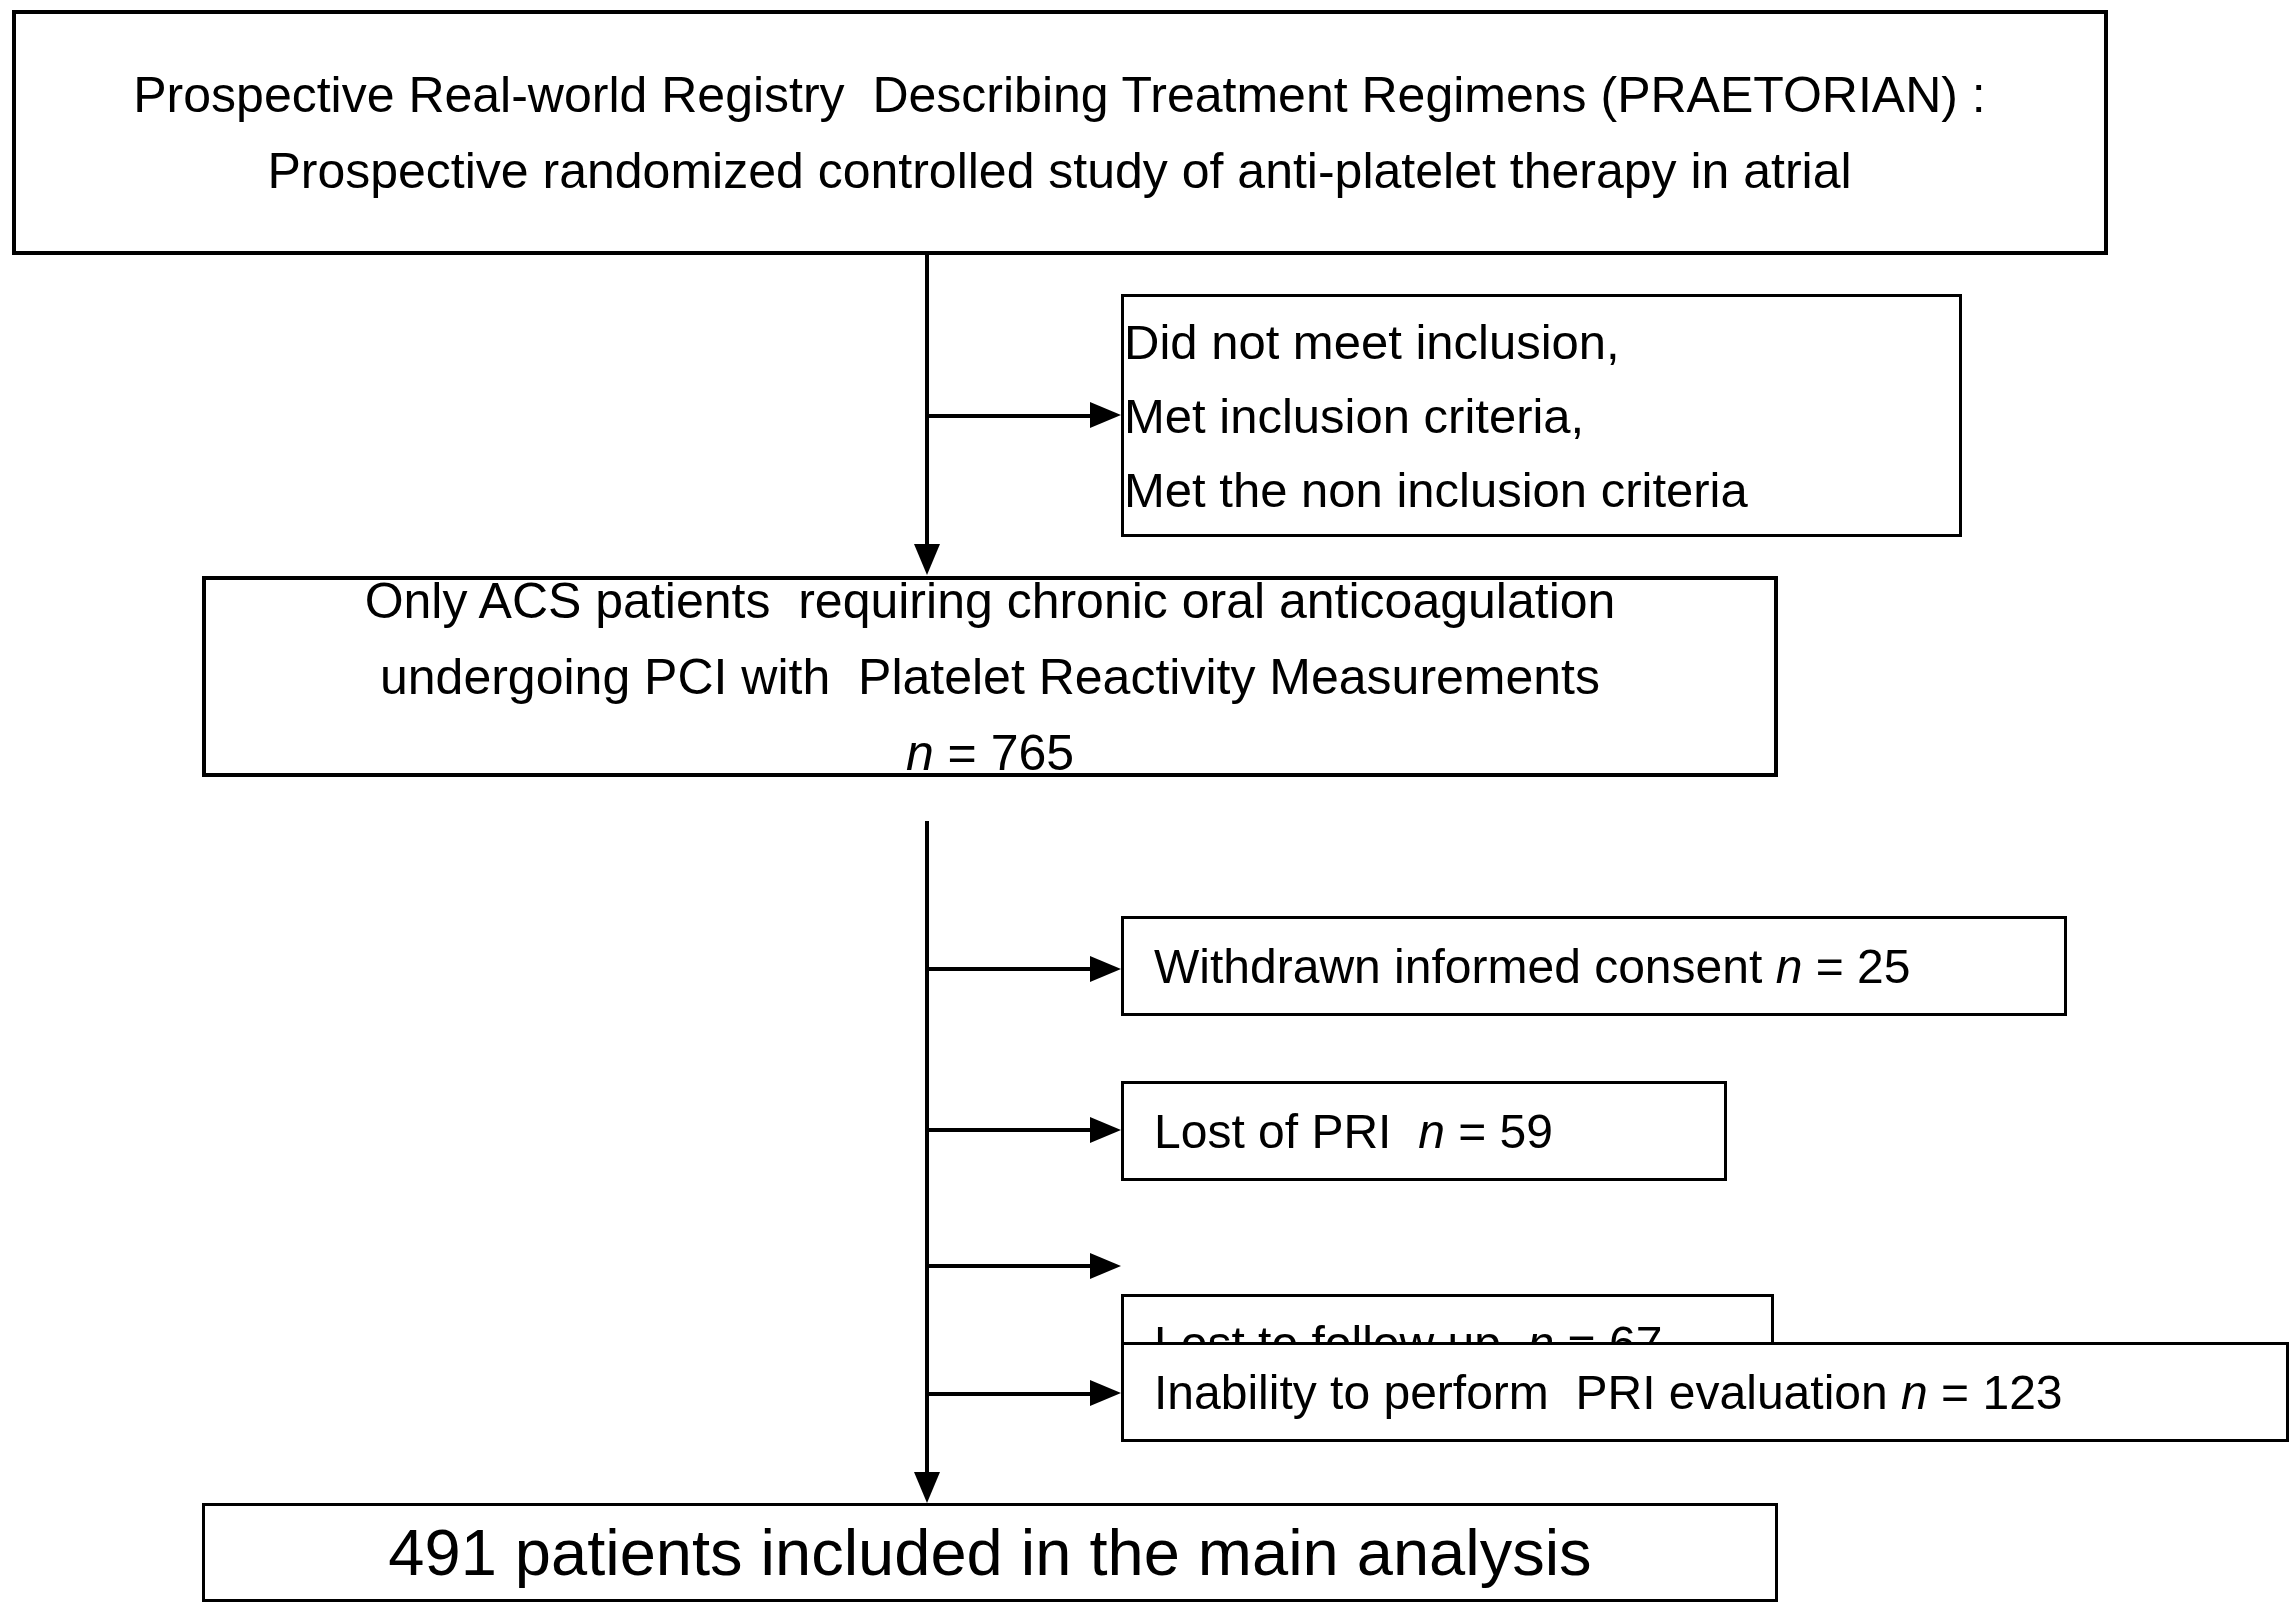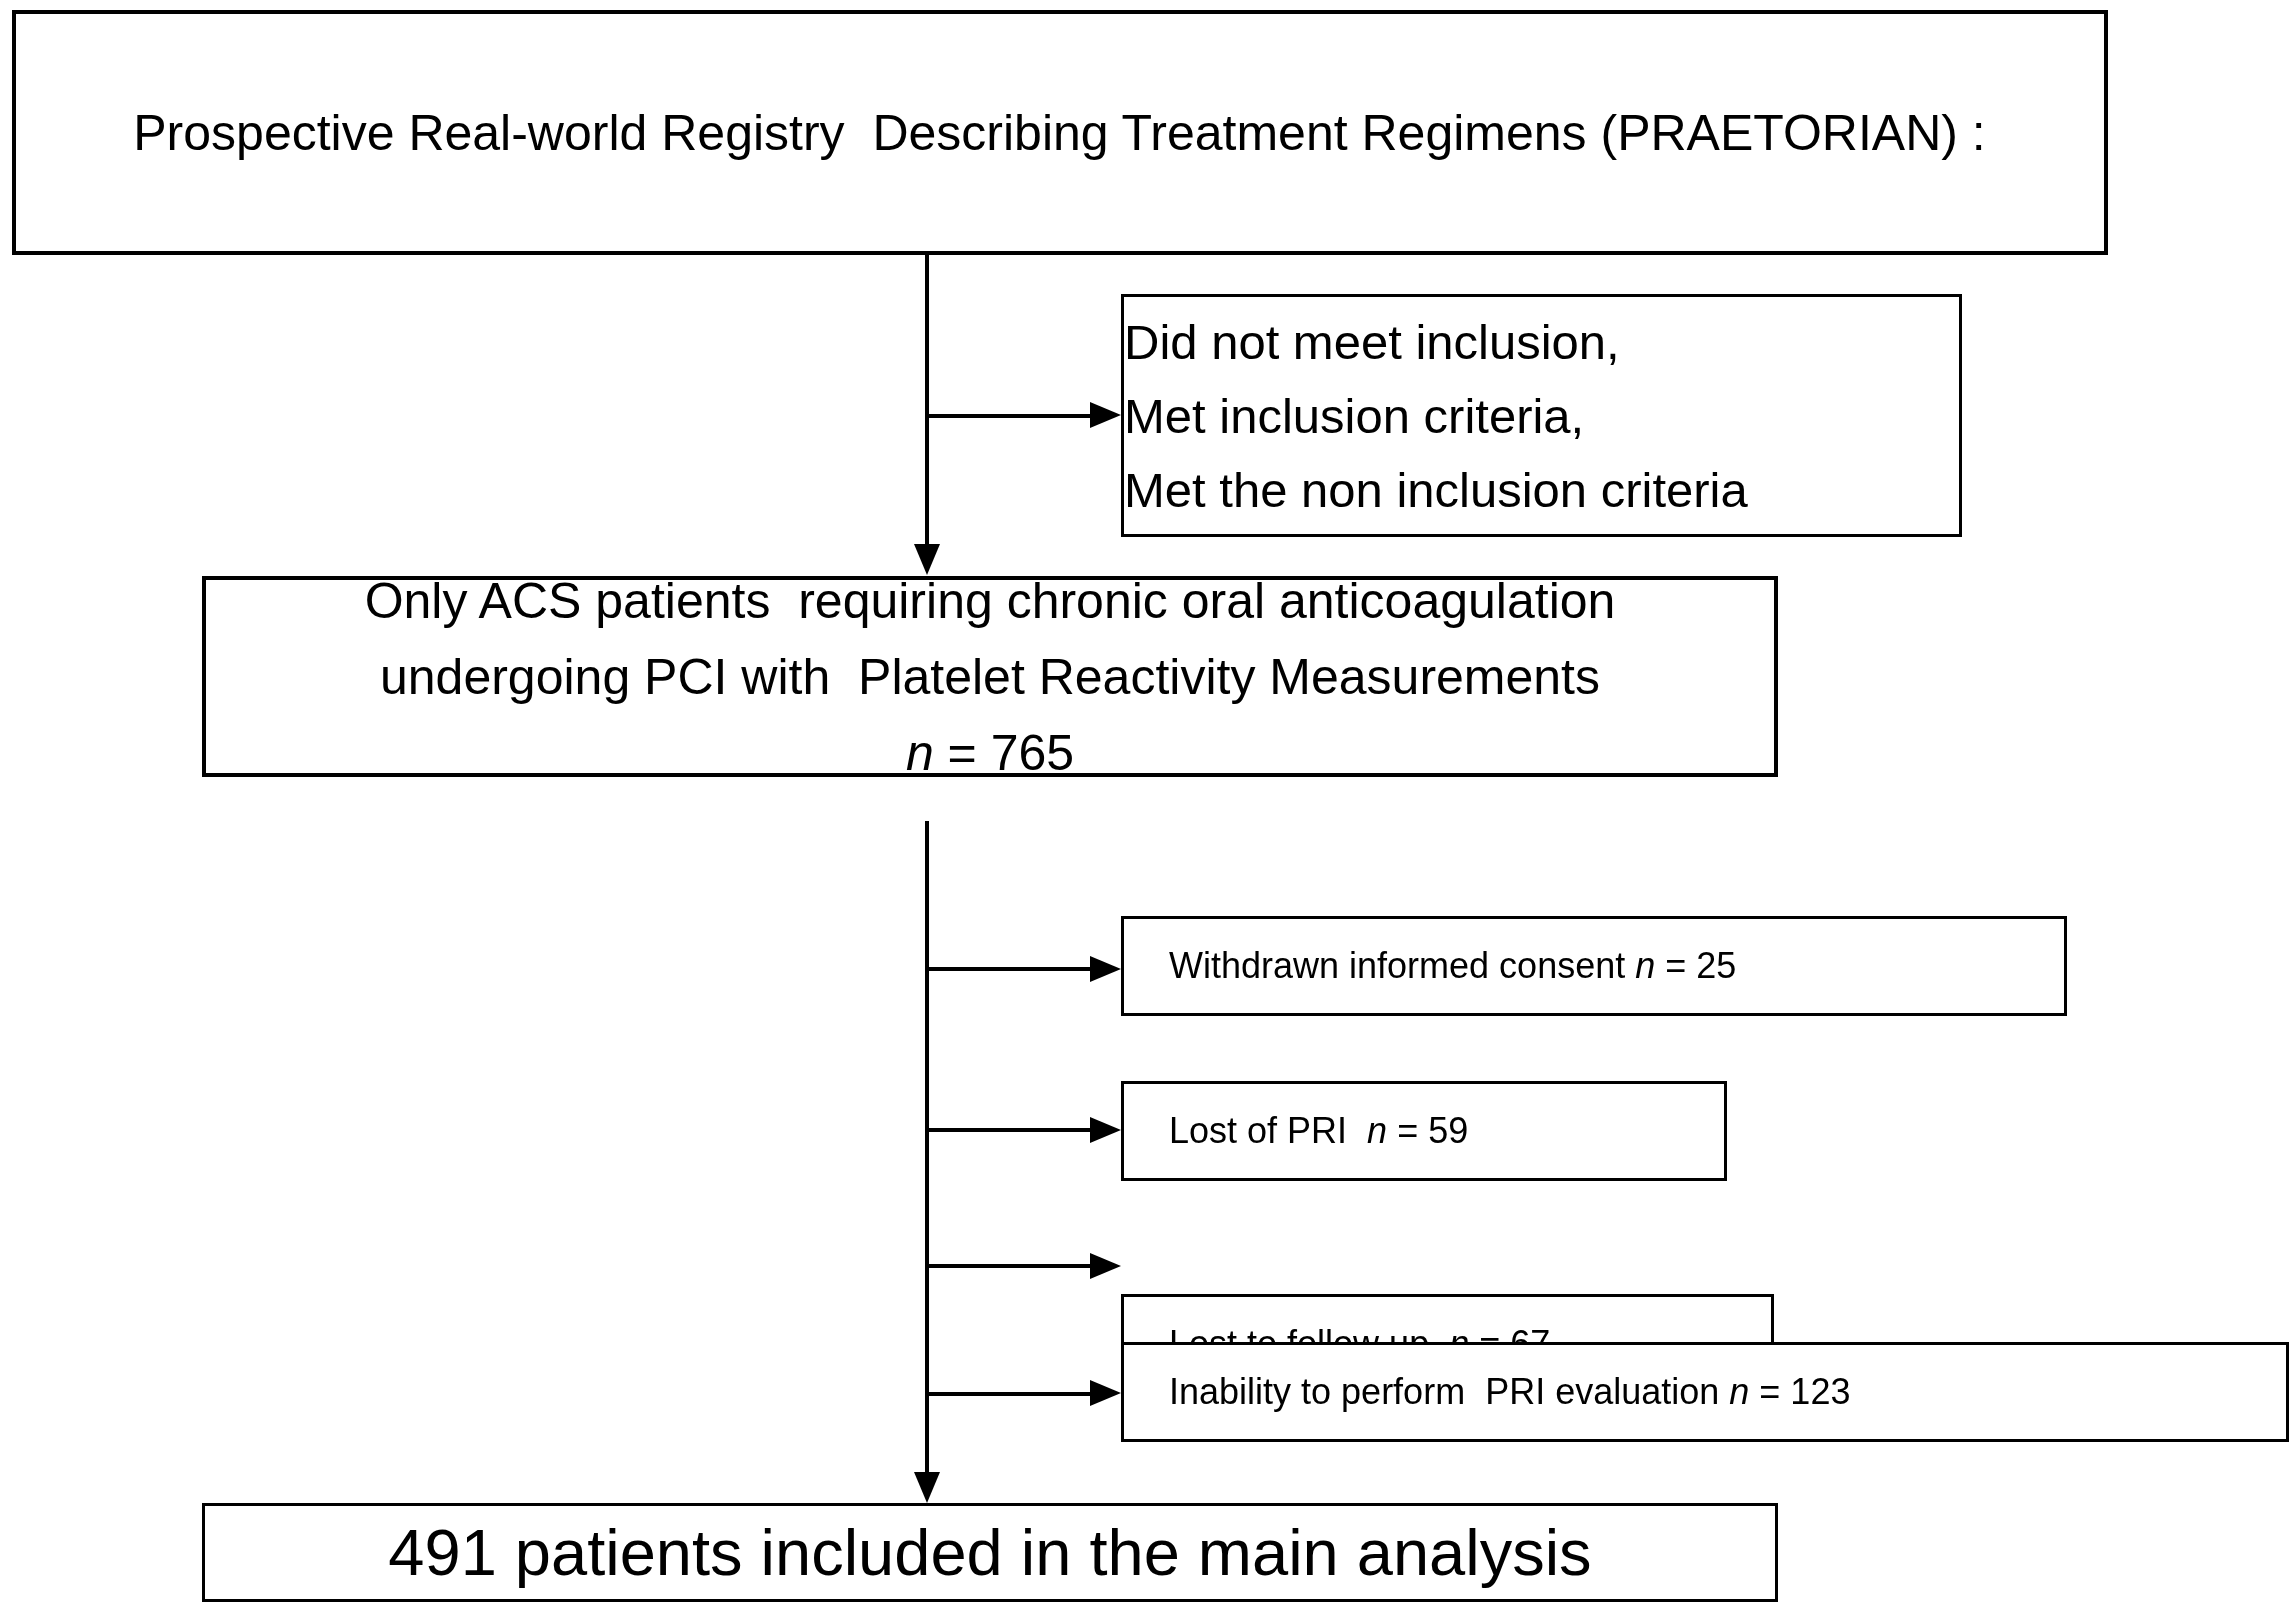--- a/index.html
+++ b/index.html
@@ -42,22 +42,22 @@
     left: 1121px; top: 294px; width: 841px; height: 243px;
     font-size: 49px; line-height: 74px;
   }
   .eligible-box {
     left: 202px; top: 576px; width: 1576px; height: 201px;
     border-width: 4.1px;
     font-size: 50px; line-height: 76px;
   }
   .side-box {
     left: 1121px; height: 100px;
-    font-size: 36px;
-    padding-left: 45px;
+    font-size: 48px;
+    padding-left: 30px;
   }
   .withdrawn-box { top: 916px; width: 946px; }
   .pri-box       { top: 1081px; width: 606px;  }
   .followup-box  { top: 1255px; width: 653px; height: 99px; margin-top: 39px; }
   .inability-box { top: 1342px; width: 1168px; }
   .final-box {
     left: 202px; top: 1503px; width: 1576px; height: 99px;
     font-size: 65px;
   }
 
@@ -85,20 +85,21 @@
     border-top: 31px solid #000000;
   }
 </style>
 </head>
 <body>
 
 <div class="stage">
 
   <div class="box center title-box">
     <div>Prospective Real-world Registry&nbsp; Describing Treatment Regimens (PRAETORIAN)&nbsp;:</div>
+    <div>Prospective randomized controlled study of anti-platelet therapy in atrial</div>
   </div>
 
   <div class="line v-line" style="left:925px; top:255px; height:291px;"></div>
   <div class="arrow-down" style="left:914px; top:544px;"></div>
 
   <div class="line h-line" style="left:927px; top:414px; width:164px;"></div>
   <div class="arrow-right" style="left:1090px; top:402px;"></div>
 
   <div class="box left exclusion-box">
     <div>Did not meet inclusion,</div>

